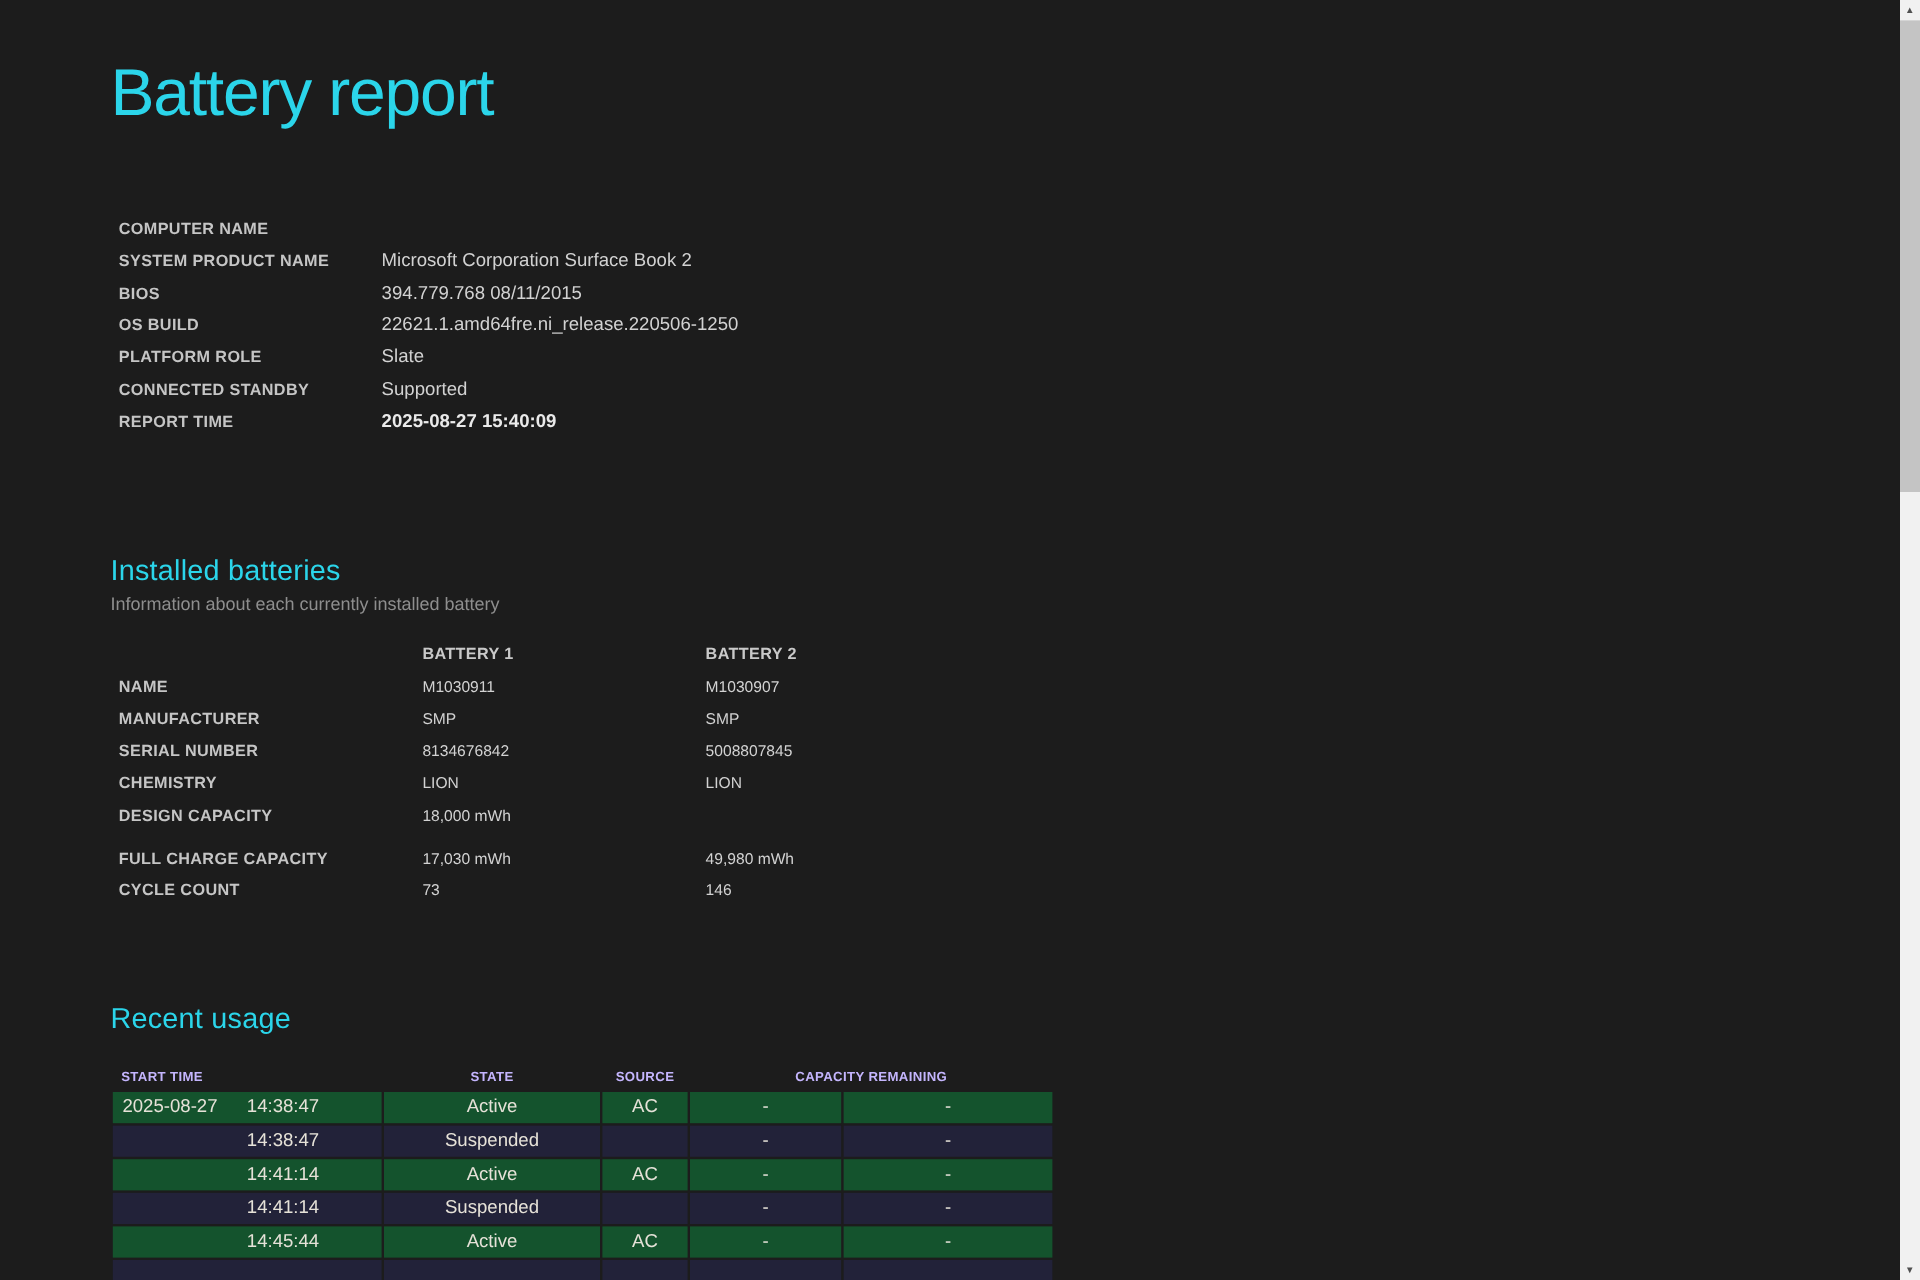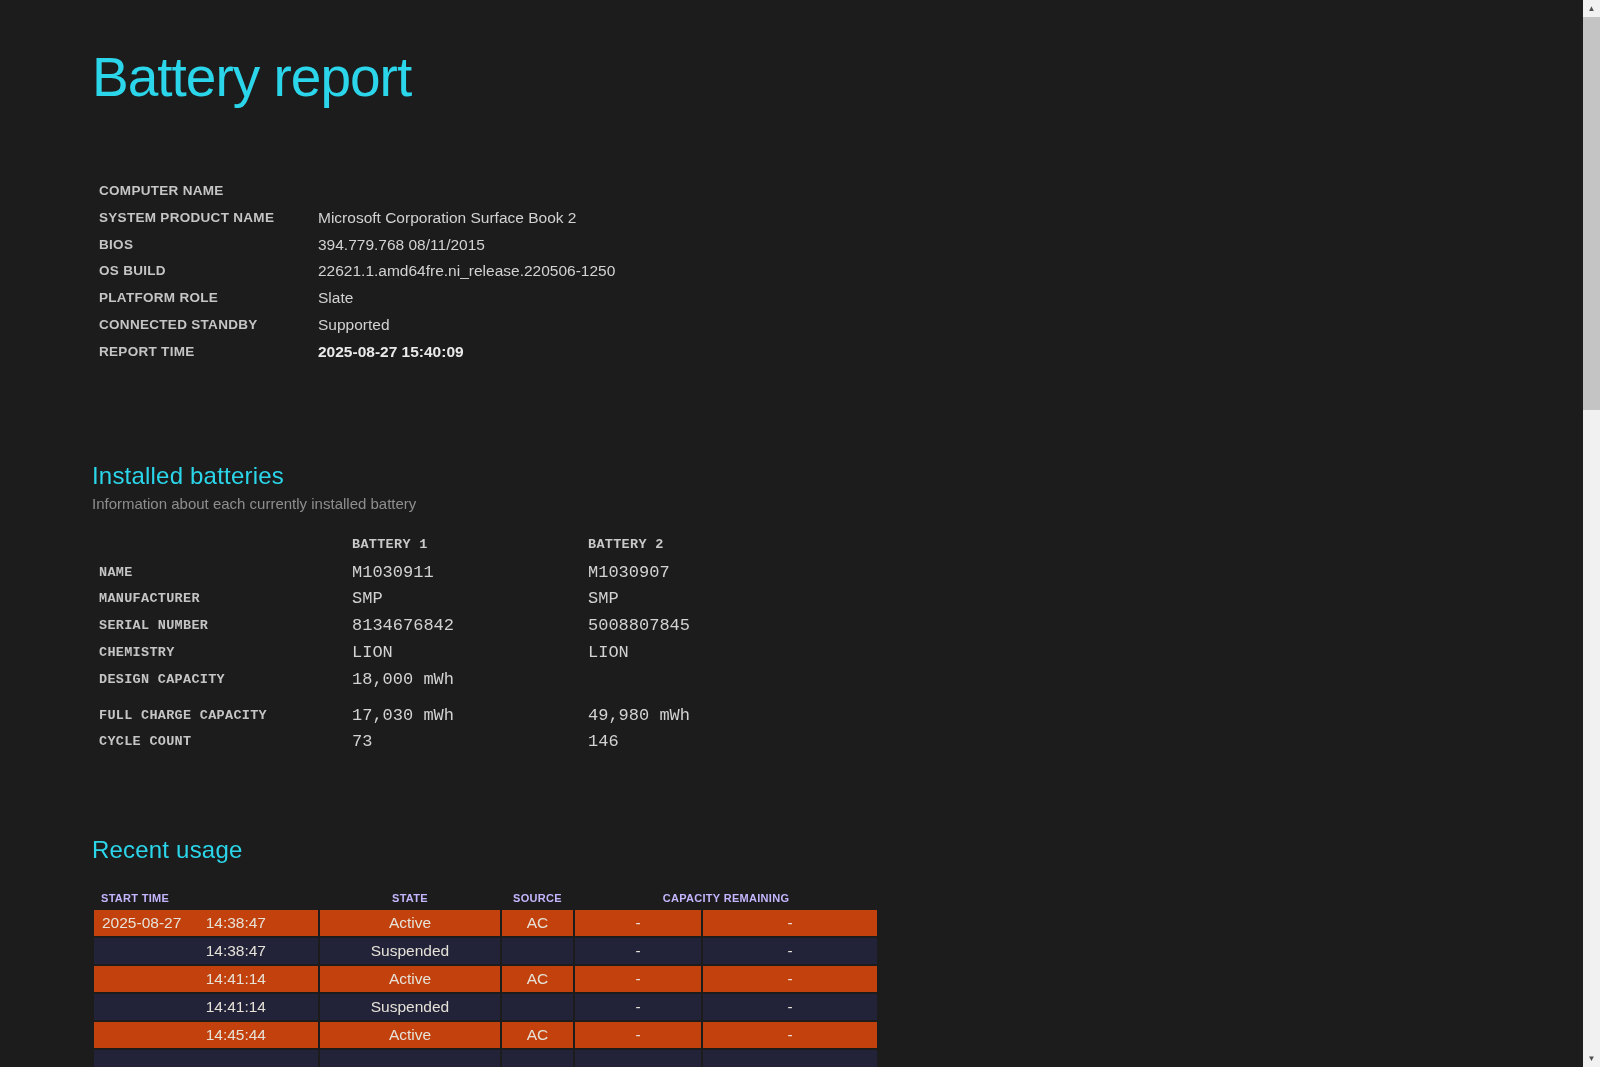--- a/index.html
+++ b/index.html
@@ -37,48 +37,48 @@
   
   .section-heading {
     font-size: 24px; font-weight: 400;
     color: #2bd5ea; letter-spacing: 0.2px;
   }
   .section-subtitle { margin-top: 5px; font-size: 15px; color: #8e8e8e; }
   .sec-installed { margin-top: 96px; }
   .sec-recent { margin-top: 80px; }
 
   
-  .battery-grid { margin-top: 22px; font-family: Liberation Mono, monospace; }
+  .battery-grid { margin-top: 22px; }
   .battery-row { display: grid; grid-template-columns: 260px 236px 1fr; line-height: 26.8px; }
   .battery-row.header { line-height: 22px; margin-bottom: 4px; }
   .battery-row.gap-before { margin-top: 9px; }
   .battery-label {
     padding-left: 7px;
     font-size: 13.5px; font-weight: bold;
     color: #c5c5c5; letter-spacing: 0.3px;
     align-self: center;
   }
   .battery-col-header { font-size: 13.5px; font-weight: bold; color: #c9c9c9; letter-spacing: 0.3px; }
-  .battery-value { font-size: 17px; color: #d2d2d2; }
+  .battery-value { font-size: 13px; color: #d2d2d2; }
 
   
   .usage-table {
     margin-top: 24px;
     border-collapse: separate; border-spacing: 2px;
     table-layout: fixed; width: 781px;
     font-size: 15.5px;
   }
   .usage-table th {
     font-size: 11px; font-weight: bold; color: #c4b5fd;
     letter-spacing: 0.3px; text-align: center;
     padding-bottom: 2px; height: 18px;
   }
   .usage-table th.col-start { text-align: left; padding-left: 7px; }
   .usage-table td { height: 26px; text-align: center; color: #e6e2d8; }
-  tr.row-active td { background: #c2410c; }
+  tr.row-active td { background: #14532d; }
   tr.row-suspended td { background: #222239; }
   td.cell-start { padding-right: 52px; padding-left: 8px; }
   td.cell-start .start-flex { display: flex; justify-content: space-between; align-items: center; }
 
   
   .scrollbar {
     position: fixed; top: 0; right: 0;
     width: 17px; height: 1067px;
     background: #f1f1f1;
   }

